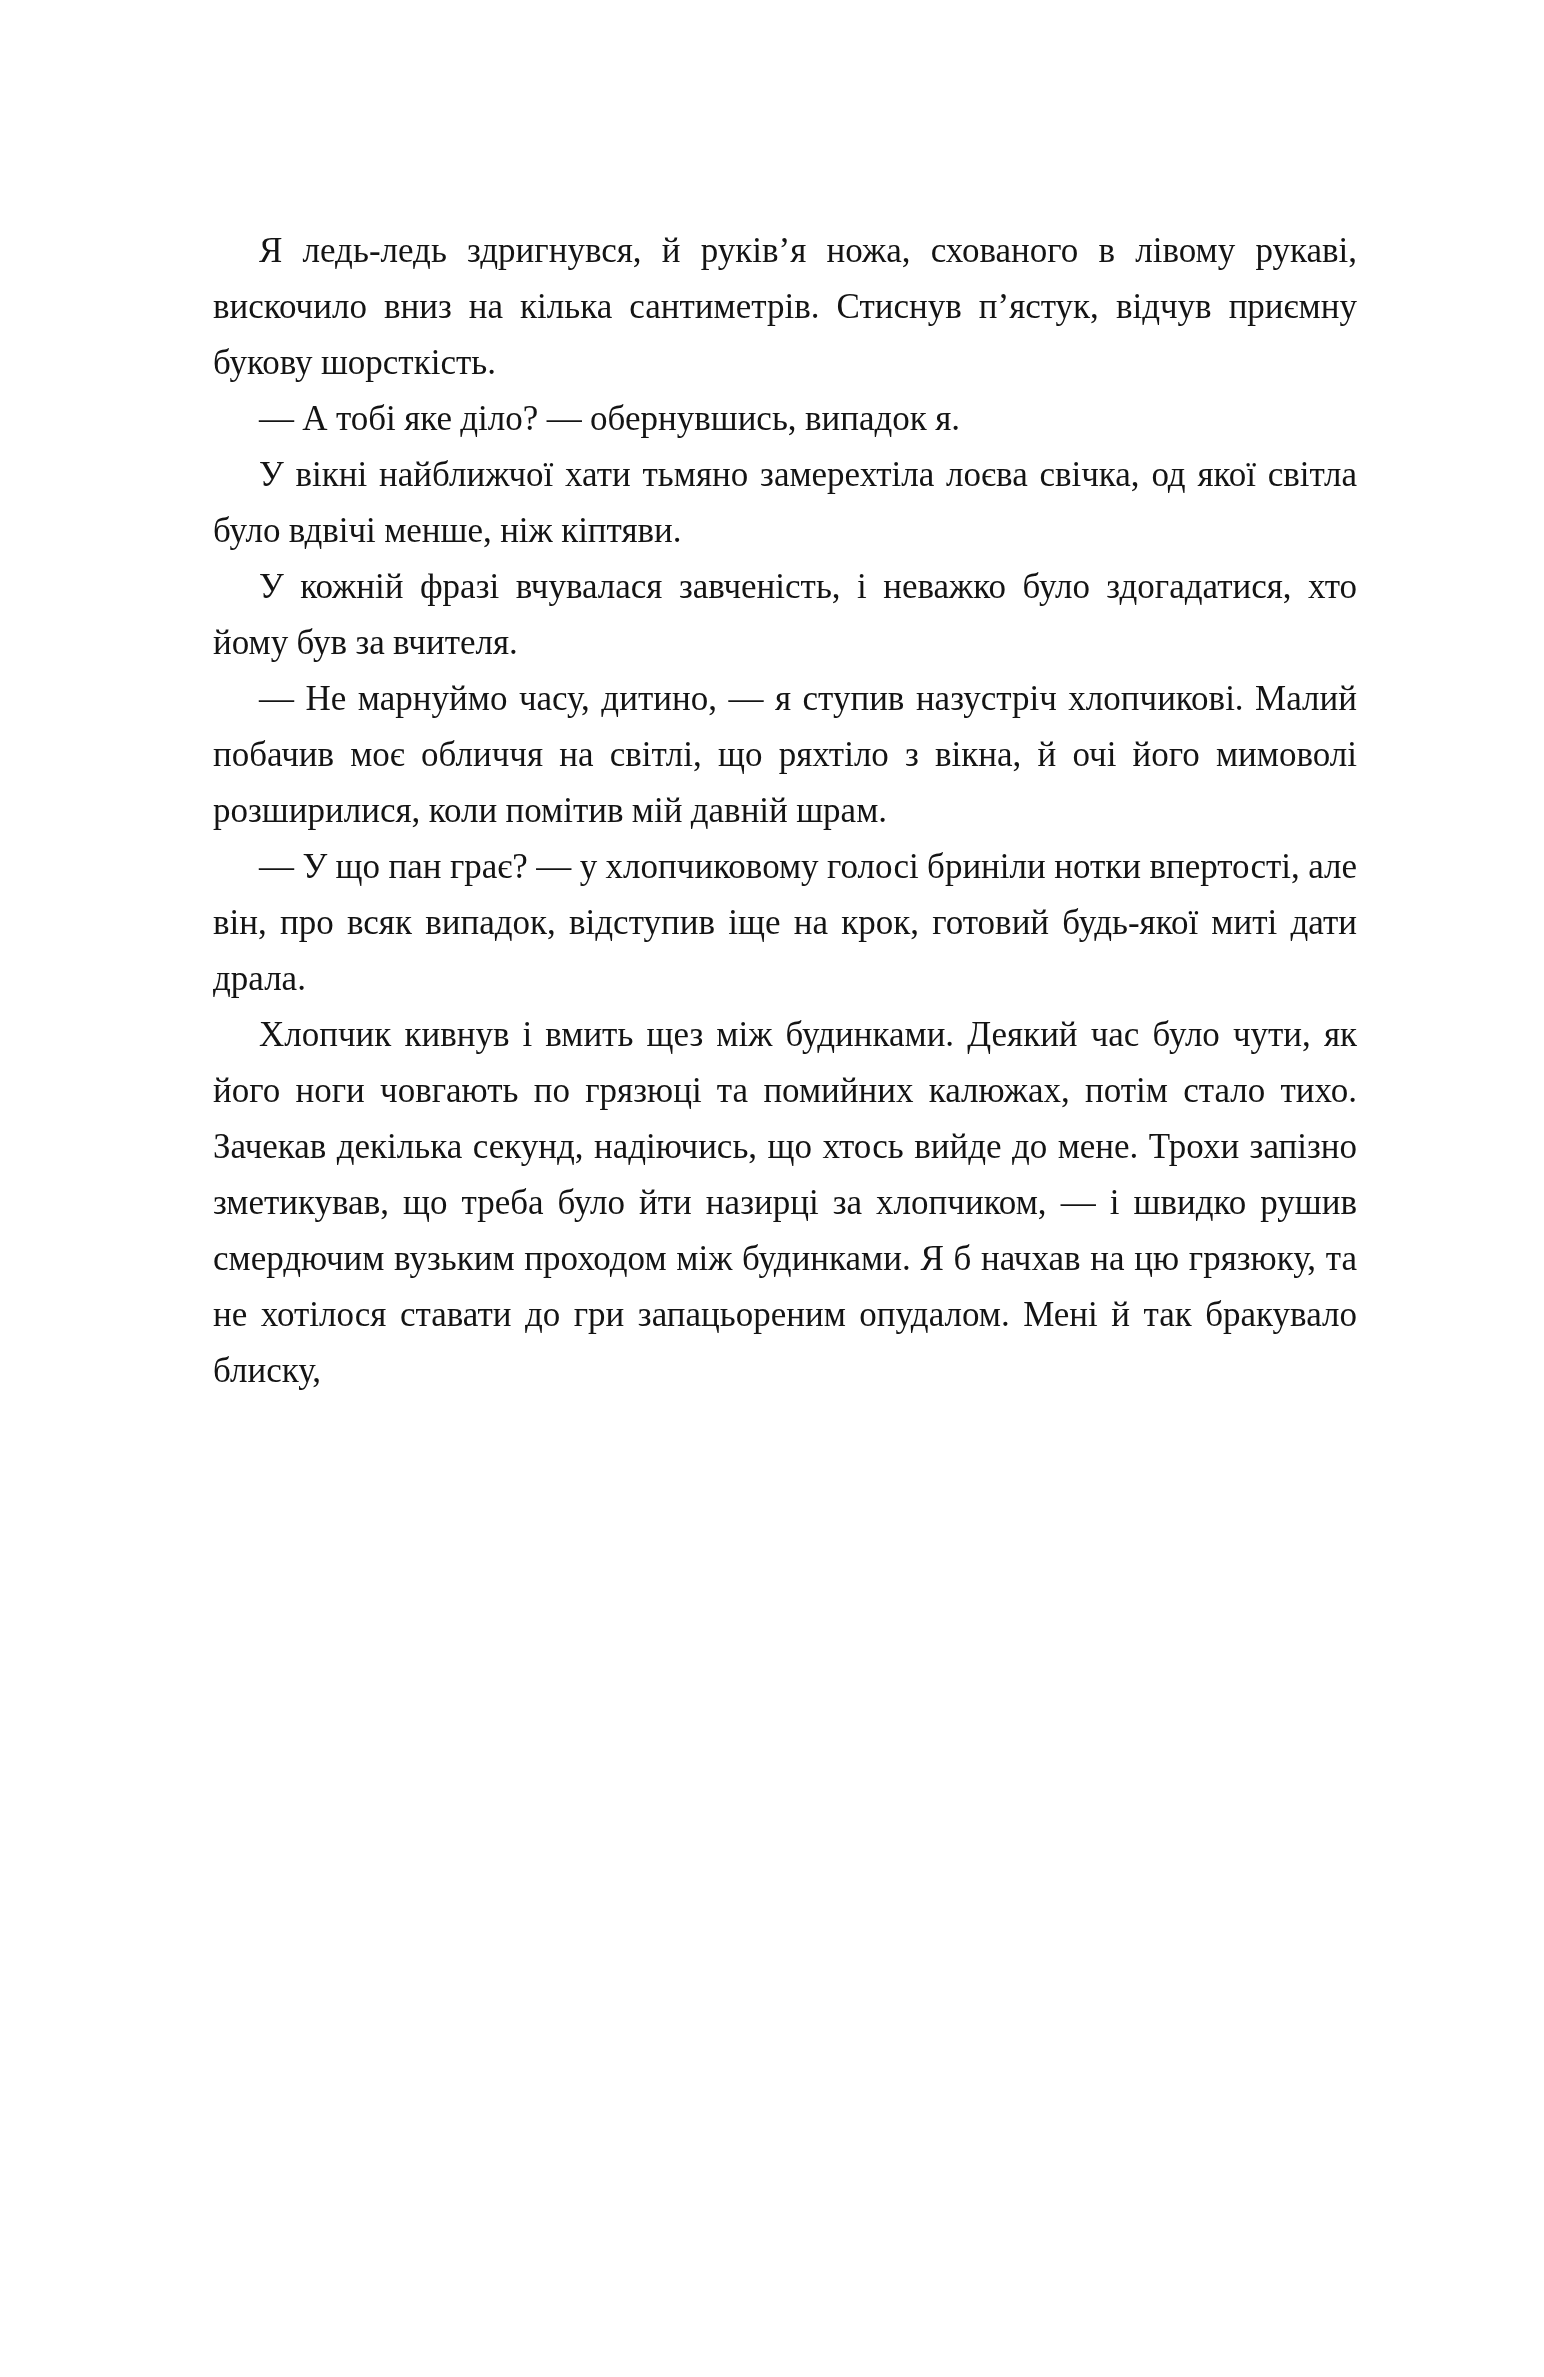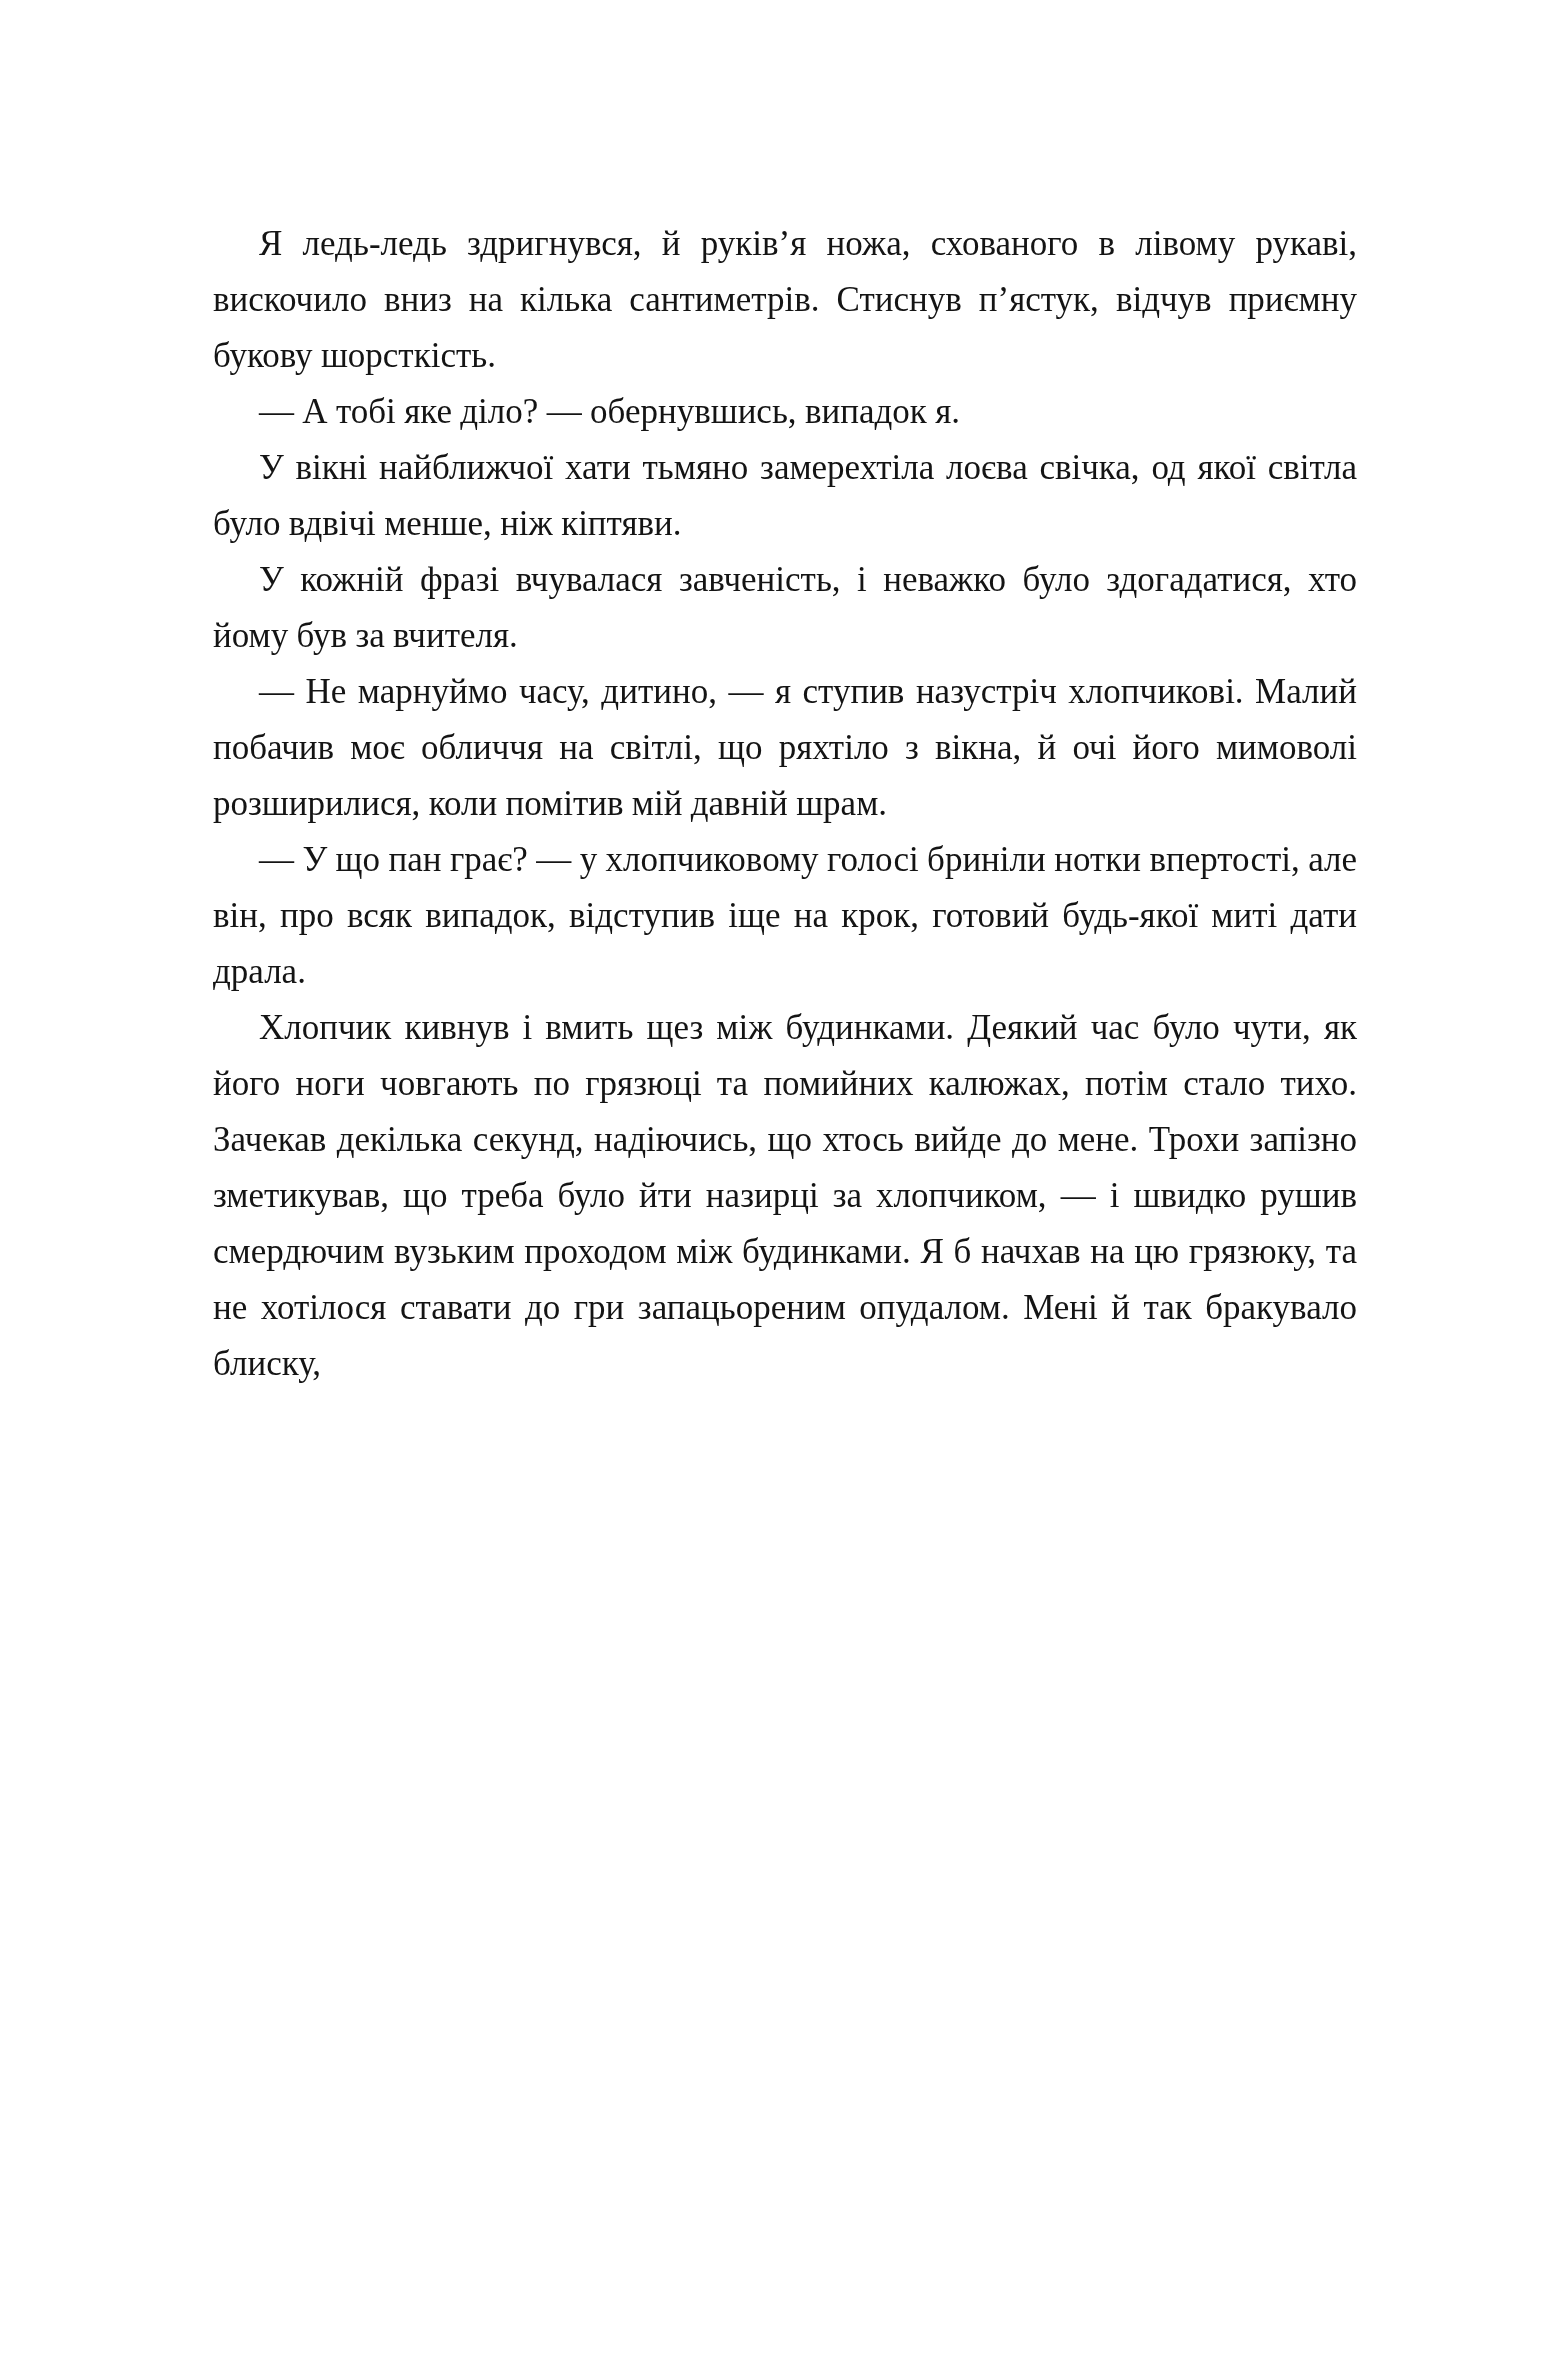--- a/index.html
+++ b/index.html
@@ -9,20 +9,21 @@
     background: #ffffff;
   }
 
   .page {
     position: relative;
     width: 1545px;
     height: 1994px;
     background: #ffffff;
     box-sizing: border-box;
     overflow: hidden;
+    margin-top: 7px;
   }
 
   .text-block {
     position: absolute;
     left: 213px;
     top: 216px;
     width: 1144px;
   }
 
   .para {

